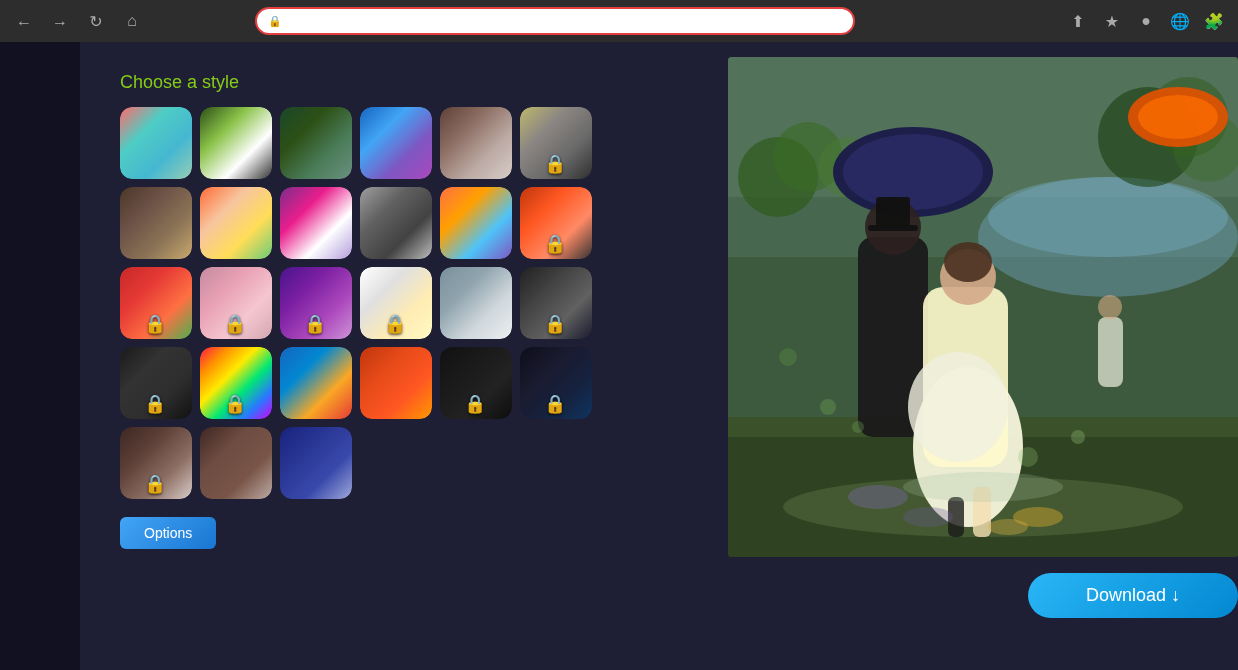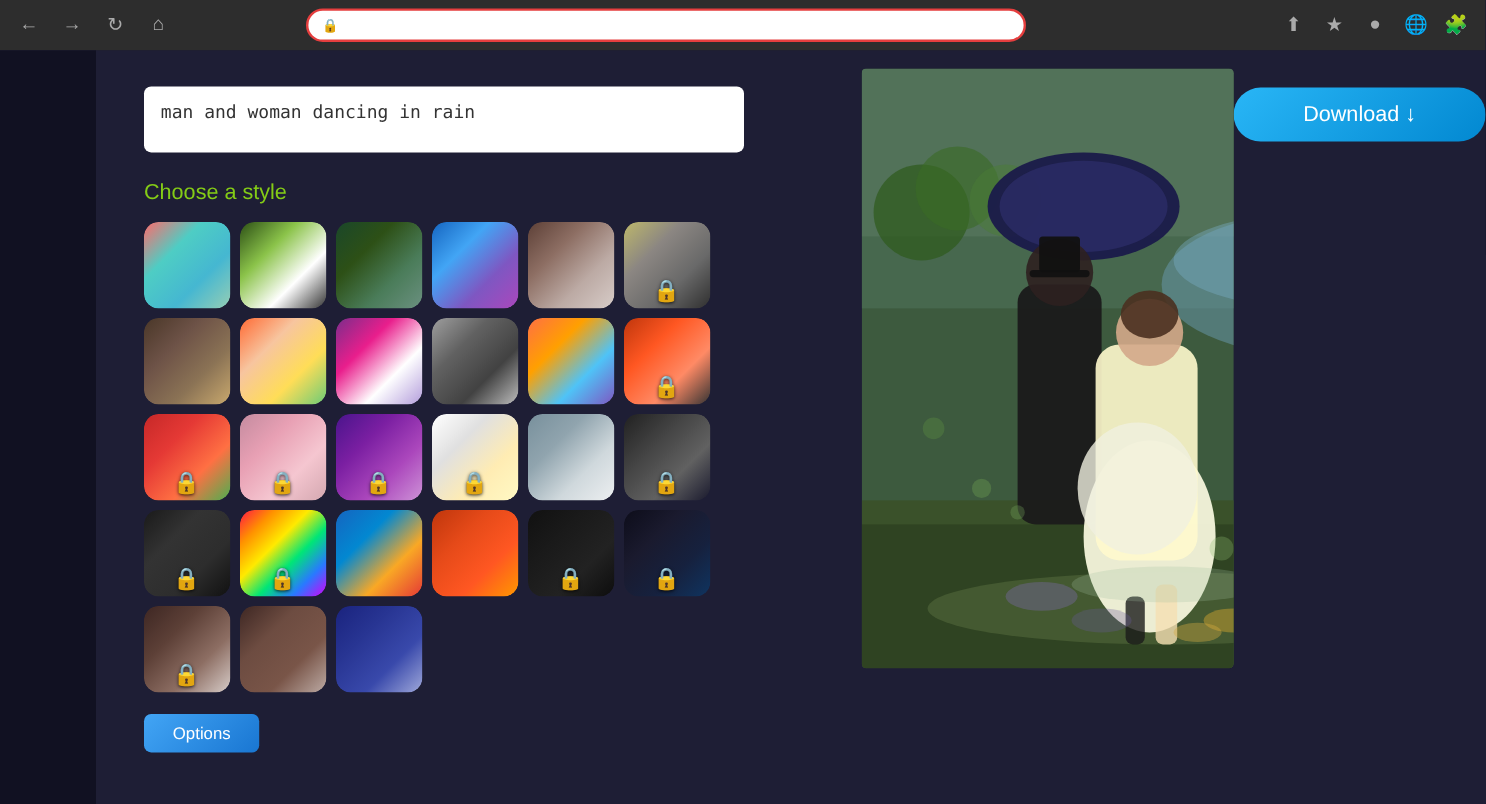--- a/index.html
+++ b/index.html
@@ -172,22 +172,22 @@
     .swatch-dark4 { background: linear-gradient(135deg, #0d0d1a, #1a1a2e, #16213e, #0f3460); }
     .swatch-female-portrait { background: linear-gradient(135deg, #3e2723, #5d4037, #8d6e63, #d7ccc8); }
     .swatch-hat-person { background: linear-gradient(135deg, #3e2723, #6d4c41, #795548, #bcaaa4); }
     .swatch-blue-face { background: linear-gradient(135deg, #1a237e, #283593, #3949ab, #9fa8da); }
 
     
     .image-panel {
       width: 520px;
       min-width: 520px;
       display: flex;
-      flex-direction: row;
-      align-items: flex-start;
+      flex-direction: column;
+      align-items: flex-end;
       padding-top: 15px;
     }
     .generated-image {
       width: 510px;
       height: 500px;
       border-radius: 4px;
       overflow: hidden;
       position: relative;
     }
 
@@ -235,21 +235,20 @@
     <button class="browser-action-btn">🧩</button>
   </div>
 </div>
 
 <div class="page-content">
 
   <div class="sidebar"></div>
 
   <div class="main-content">
 
-    <textarea class="prompt-textarea" style="">man and woman dancing in rain</textarea>
 
     <div class="section-label">Choose a style</div>
 
     <div class="style-grid" id="style-grid">
     <div class="style-item">
           <div class="style-item-bg swatch-abstract"></div>
         </div>
         <div class="style-item">
           <div class="style-item-bg swatch-panda"></div>
         </div>

